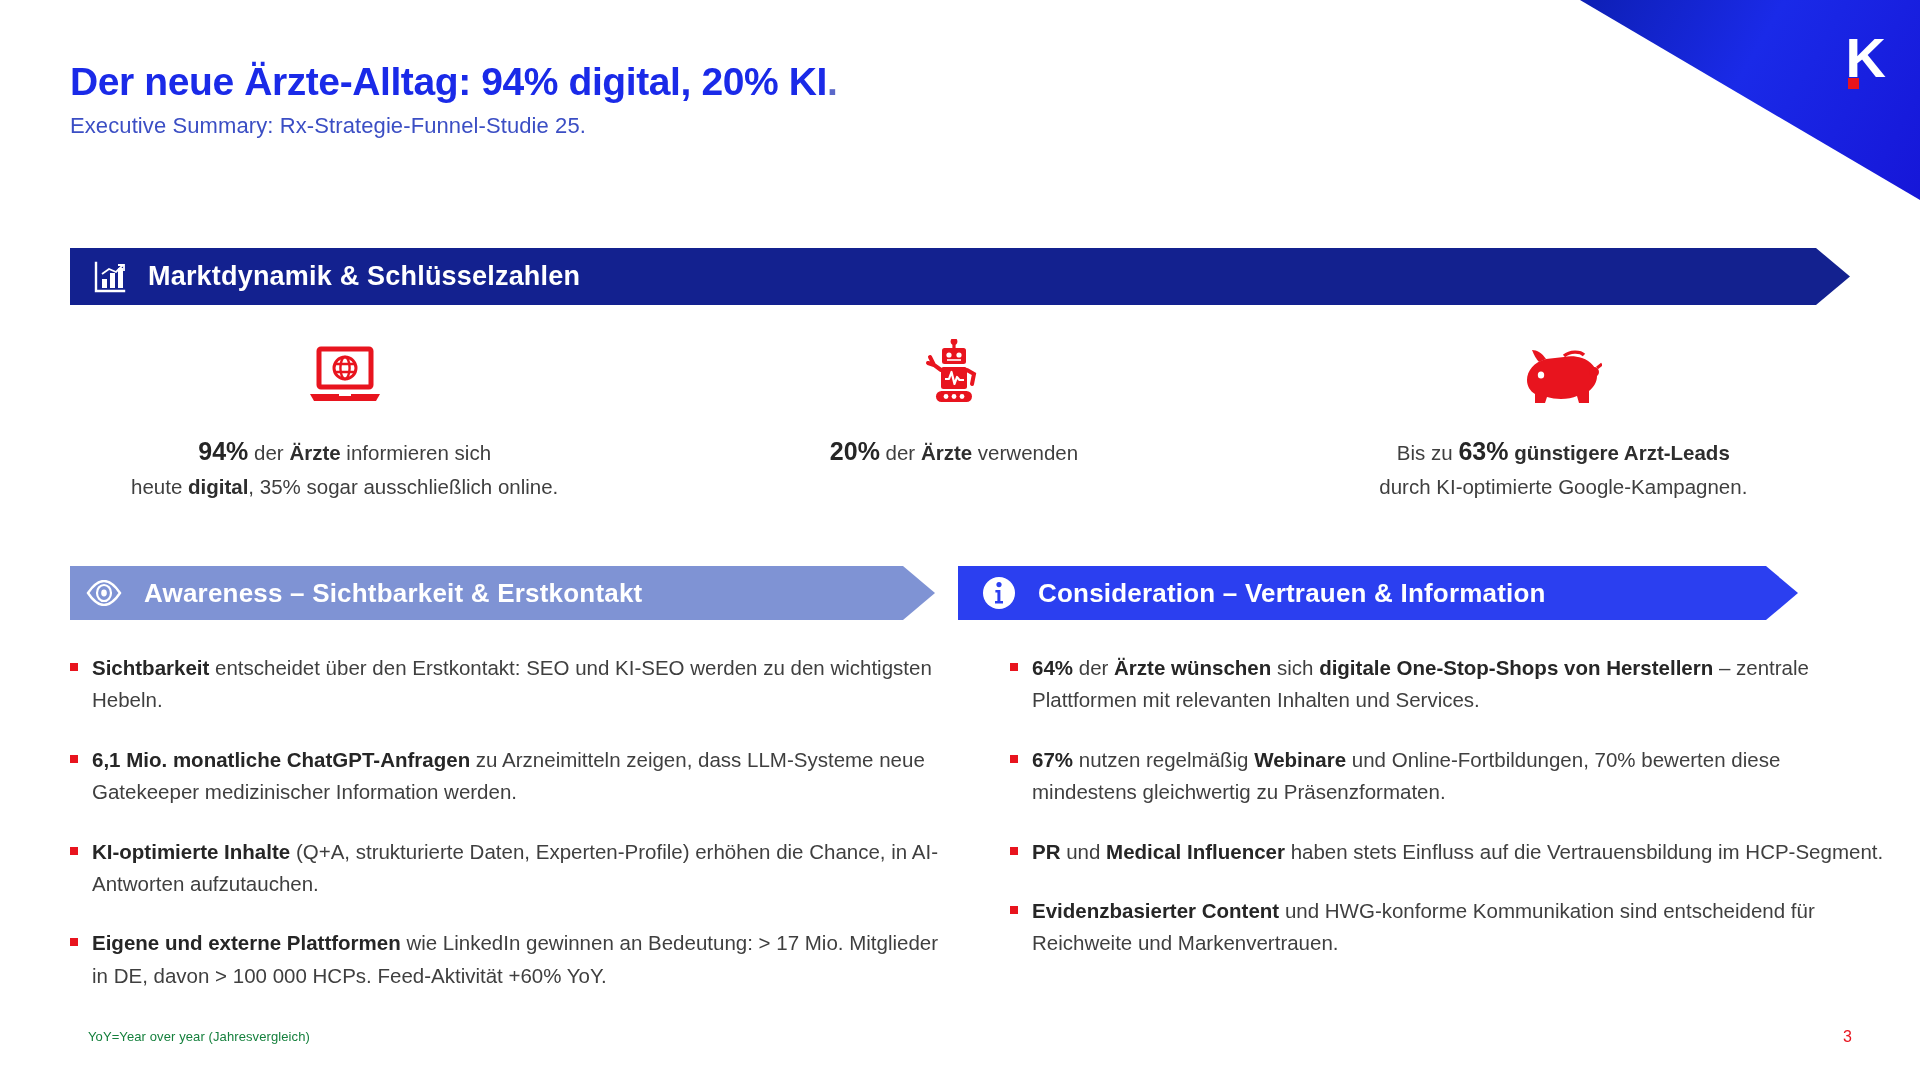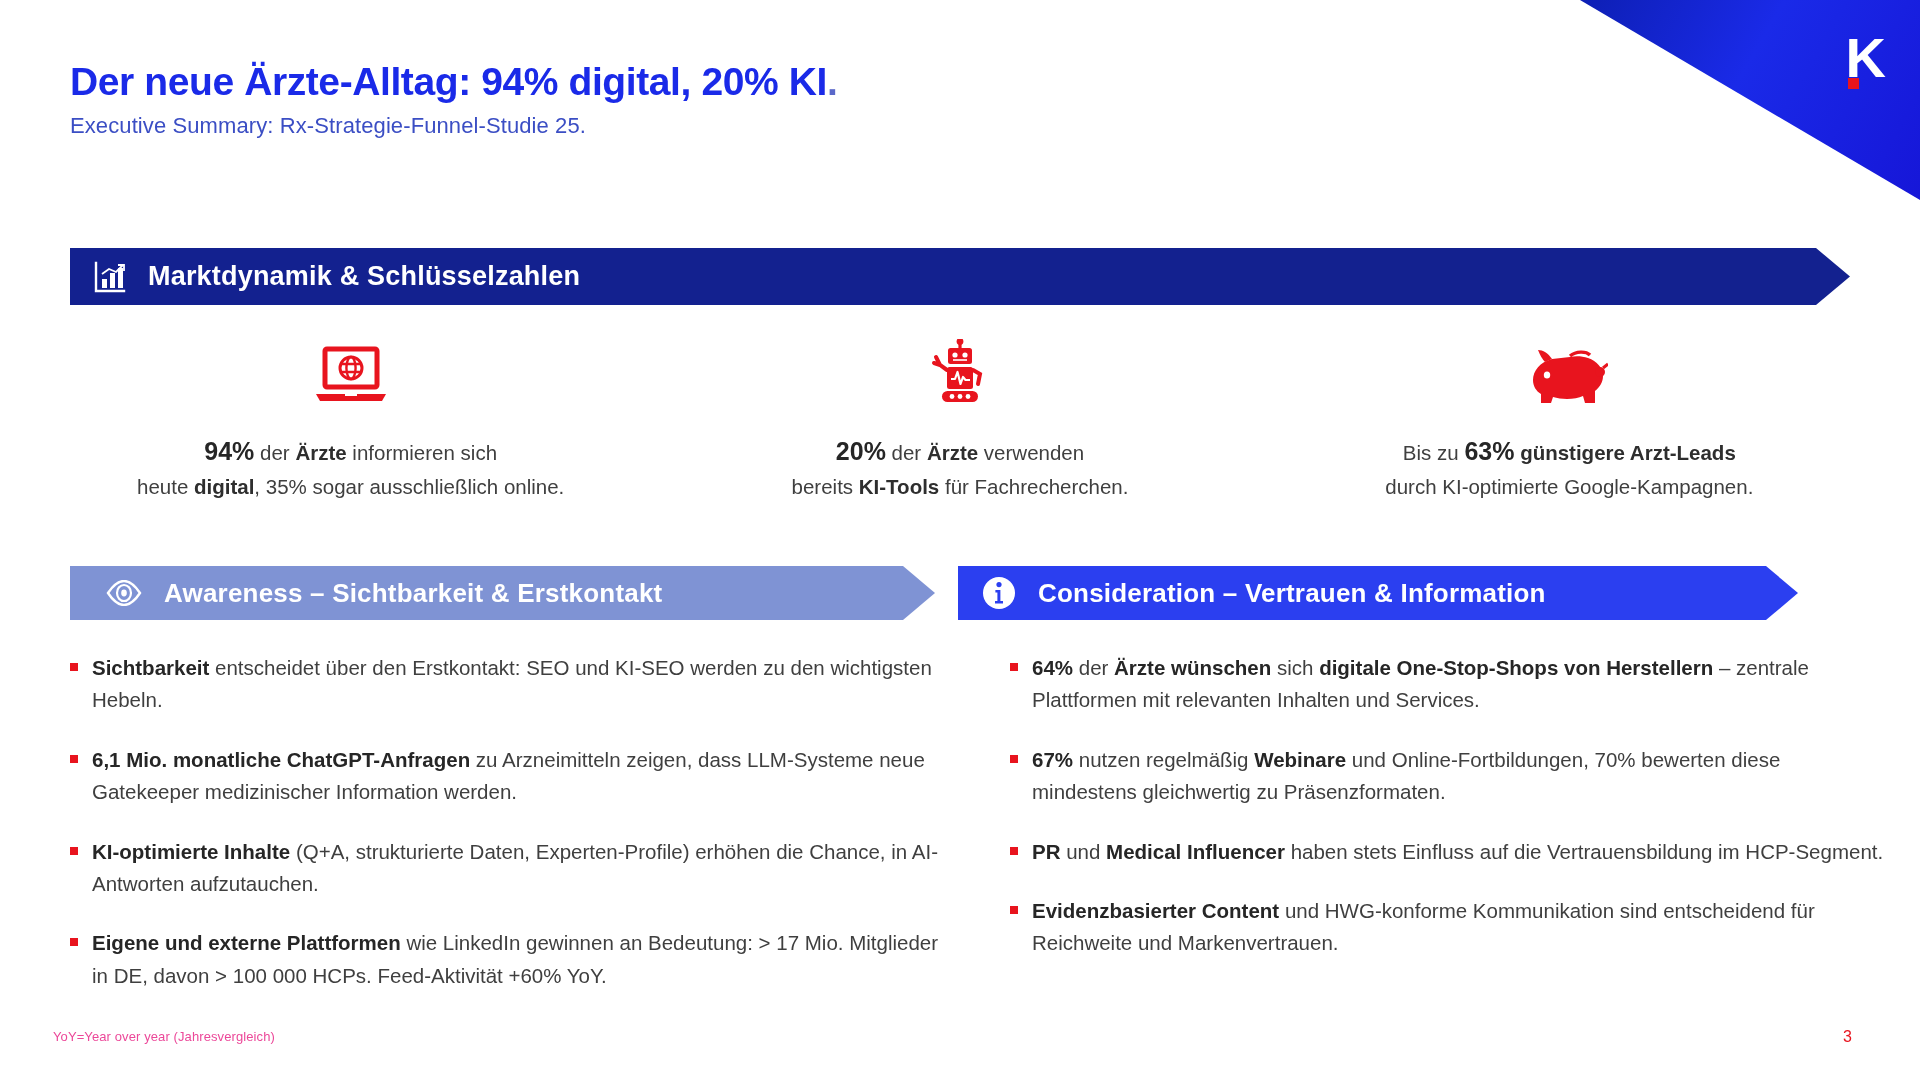--- a/index.html
+++ b/index.html
@@ -115,41 +115,41 @@
   #banner-market .chev-label { font-size: 27px; letter-spacing: 0.2px; }
   #banner-market .chev-icon { margin-right: 22px; }
 
   #banner-awareness {
     left: 70px;
     top: 566px;
     width: 865px;
     height: 54px;
     background: #7f93d4;
     clip-path: polygon(0 0, calc(100% - 32px) 0, 100% 50%, calc(100% - 32px) 100%, 0 100%);
-    padding-left: 36px;
+    padding-left: 16px;
   }
   #banner-awareness .chev-label { font-size: 26px; letter-spacing: 0.2px; }
   #banner-awareness .chev-icon { margin-right: 22px; }
 
   #banner-consideration {
     left: 958px;
     top: 566px;
     width: 840px;
     height: 54px;
     background: #2b3ff0;
     clip-path: polygon(0 0, calc(100% - 32px) 0, 100% 50%, calc(100% - 32px) 100%, 0 100%);
     padding-left: 24px;
   }
   #banner-consideration .chev-label { font-size: 26px; letter-spacing: 0.2px; }
   #banner-consideration .chev-icon { margin-right: 22px; }
 
   
   #kpi-row {
     position: absolute;
-    left: 70px;
+    left: 64px;
     top: 335px;
     width: 1780px;
     display: flex;
     gap: 48px;
   }
   .kpi {
     flex: 1 1 0;
     text-align: center;
     padding: 0 30px;
     box-sizing: border-box;
@@ -192,24 +192,24 @@
   .bullet-body {
     font-size: 20.5px;
     line-height: 1.58;
     color: #3f3f3f;
   }
   .bullet-body b { font-weight: 700; color: #262626; }
 
   
   #footnote {
     position: absolute;
-    left: 53px;
+    left: 88px;
     bottom: 36px;
     font-size: 13px;
-    color: #ec4899;
+    color: #15803d;
     letter-spacing: 0.1px;
   }
   #page-number {
     position: absolute;
     right: 68px;
     bottom: 34px;
     font-size: 16px;
     color: #e8141e;
   }
 </style>
@@ -280,23 +280,20 @@
         <rect x="17" y="52" width="36" height="11" rx="5.5" fill="#e8141e"></rect>
         <circle cx="27" cy="57.5" r="2.4" fill="#ffffff"></circle>
         <circle cx="35" cy="57.5" r="2.4" fill="#ffffff"></circle>
         <circle cx="43" cy="57.5" r="2.4" fill="#ffffff"></circle>
       </svg>
     </div>
     <div class="kpi-text">
       <div>
         <span class="big">20%</span><span> der </span><b>Ärzte</b><span> verwenden</span>
       </div>
-      <div>
-        <span>bereits </span><b>KI-Tools</b><span> für Fachrecherchen.</span>
-      </div>
     </div>
   </div>
 
   <div class="kpi">
     <div class="kpi-icon">
       <svg width="78" height="62" viewBox="0 0 78 62" aria-hidden="true">
         <path d="M22 12 C10 15 3 24 3 33 C3 39 6 44 11 47 L11 56 L21 56 L23 50 C27 51 32 52 37 52 C43 52 49 51 53 49 L55 56 L65 56 L65 44 C70 40 73 35 73 29 C73 21 67 14 58 11 C52 9 45 9 40 10 Z" fill="#e8141e"></path>
         <path d="M22 12 C18 6 13 3 8 3 C10 8 12 12 15 15 Z" fill="#e8141e"></path>
         <ellipse cx="17" cy="28" rx="3.2" ry="3.6" fill="#ffffff"></ellipse>
         <path d="M40 9 C46 4 56 4 60 8" stroke="#e8141e" stroke-width="3.4" fill="none"></path>

